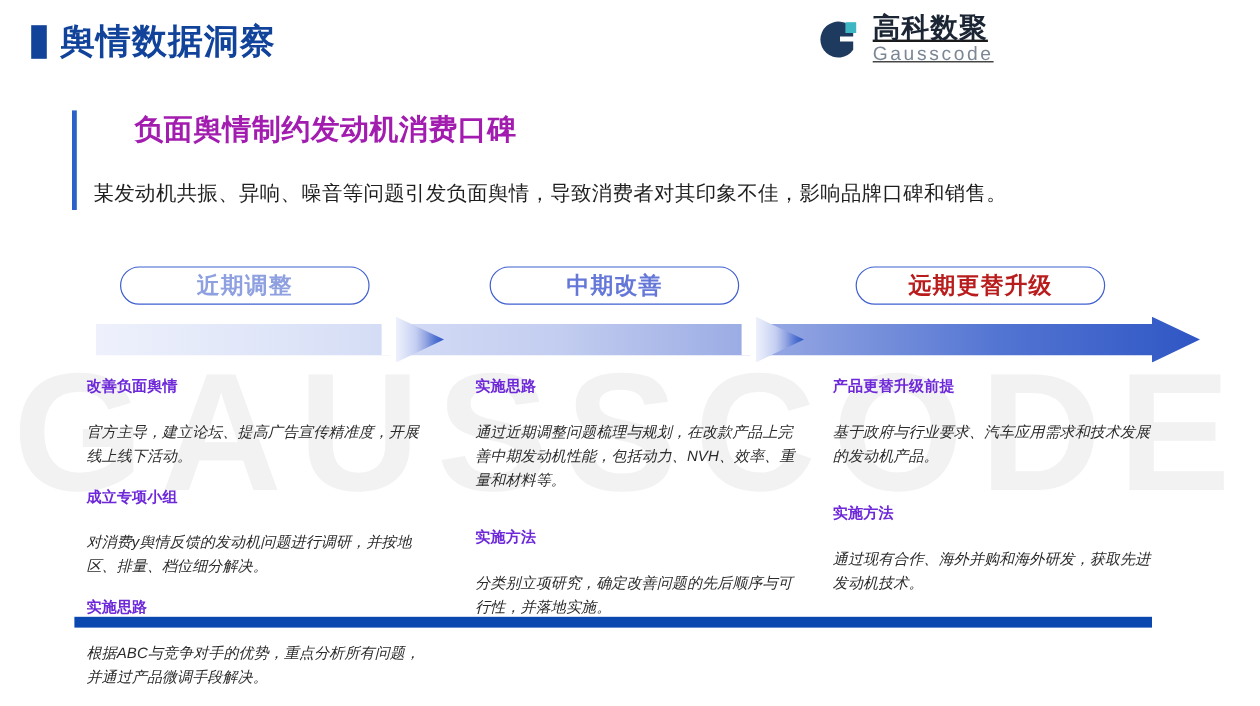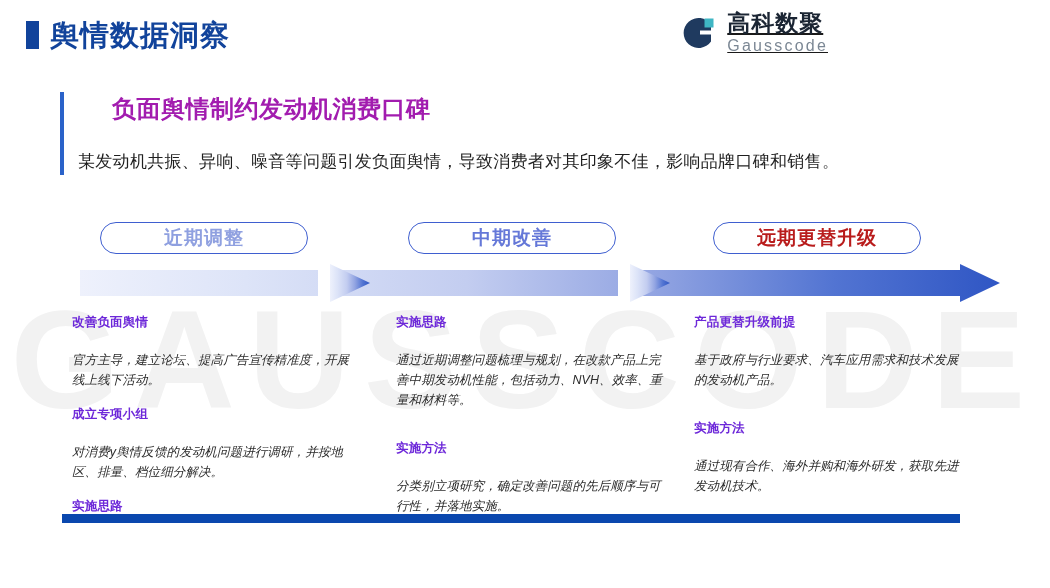--- a/index.html
+++ b/index.html
@@ -277,20 +277,21 @@
       <div class="block">
         <div class="block-title">改善负面舆情</div>
         <div class="block-body">官方主导，建立论坛、提高广告宣传精准度，开展线上线下活动。</div>
       </div>
       <div class="block">
         <div class="block-title">成立专项小组</div>
         <div class="block-body">对消费y舆情反馈的发动机问题进行调研，并按地区、排量、档位细分解决。</div>
       </div>
       <div class="block">
         <div class="block-title">实施思路</div>
+        <div class="block-body">根据ABC与竞争对手的优势，重点分析所有问题，并通过产品微调手段解决。</div>
       </div>
     </div>
 
     <div class="col col-2">
       <div class="block">
         <div class="block-title">实施思路</div>
         <div class="block-body">通过近期调整问题梳理与规划，在改款产品上完善中期发动机性能，包括动力、NVH、效率、重量和材料等。</div>
       </div>
       <div class="block" style="margin-top:28px">
         <div class="block-title">实施方法</div>

